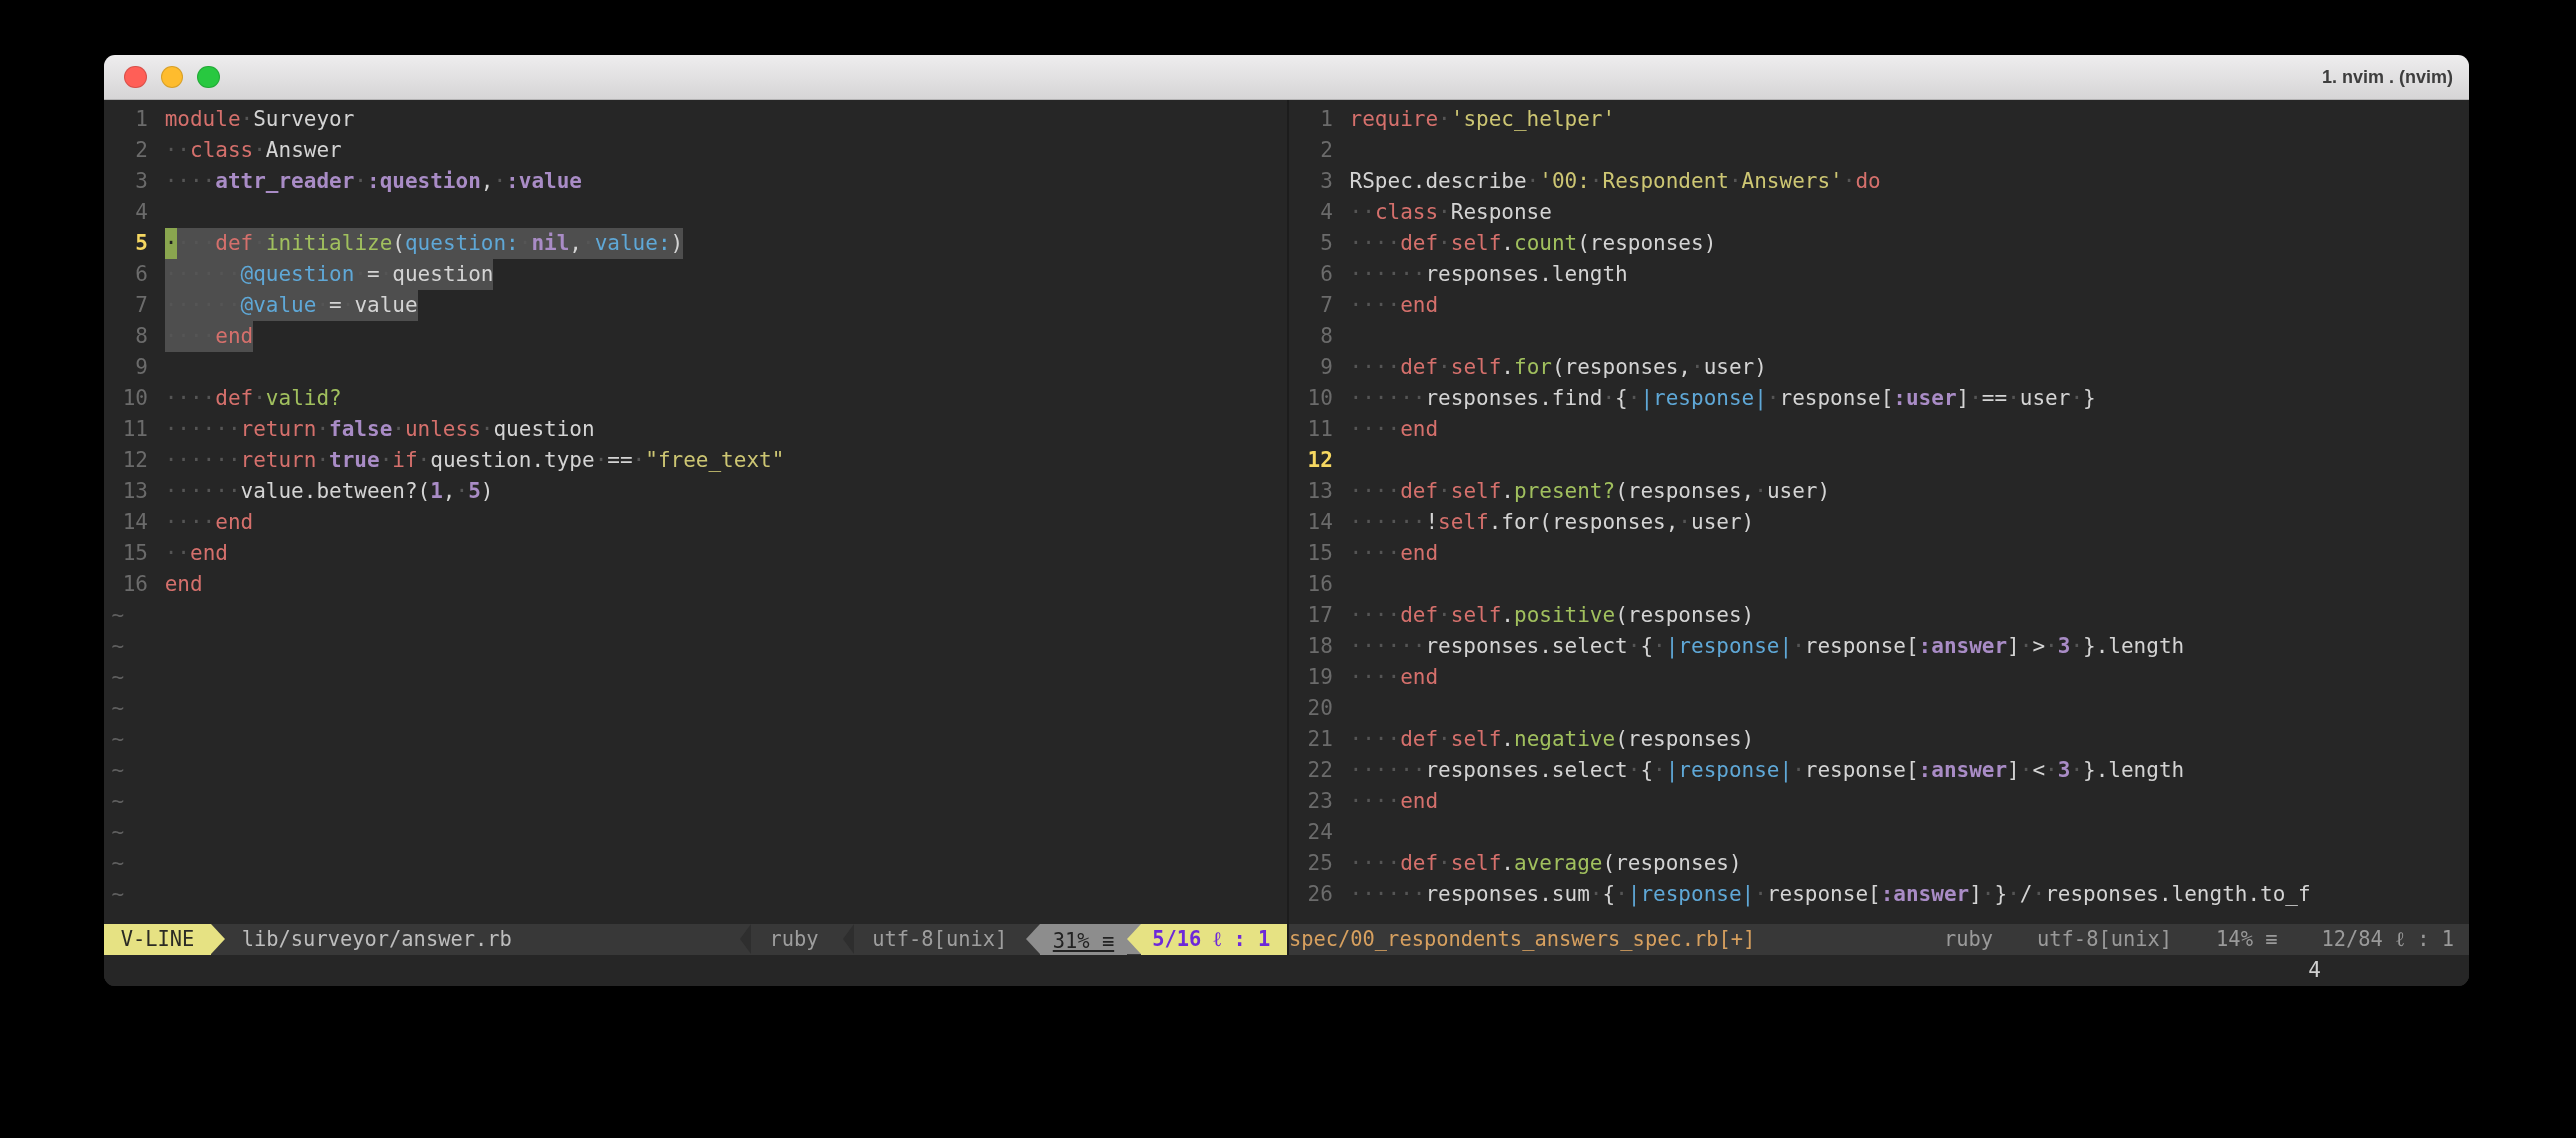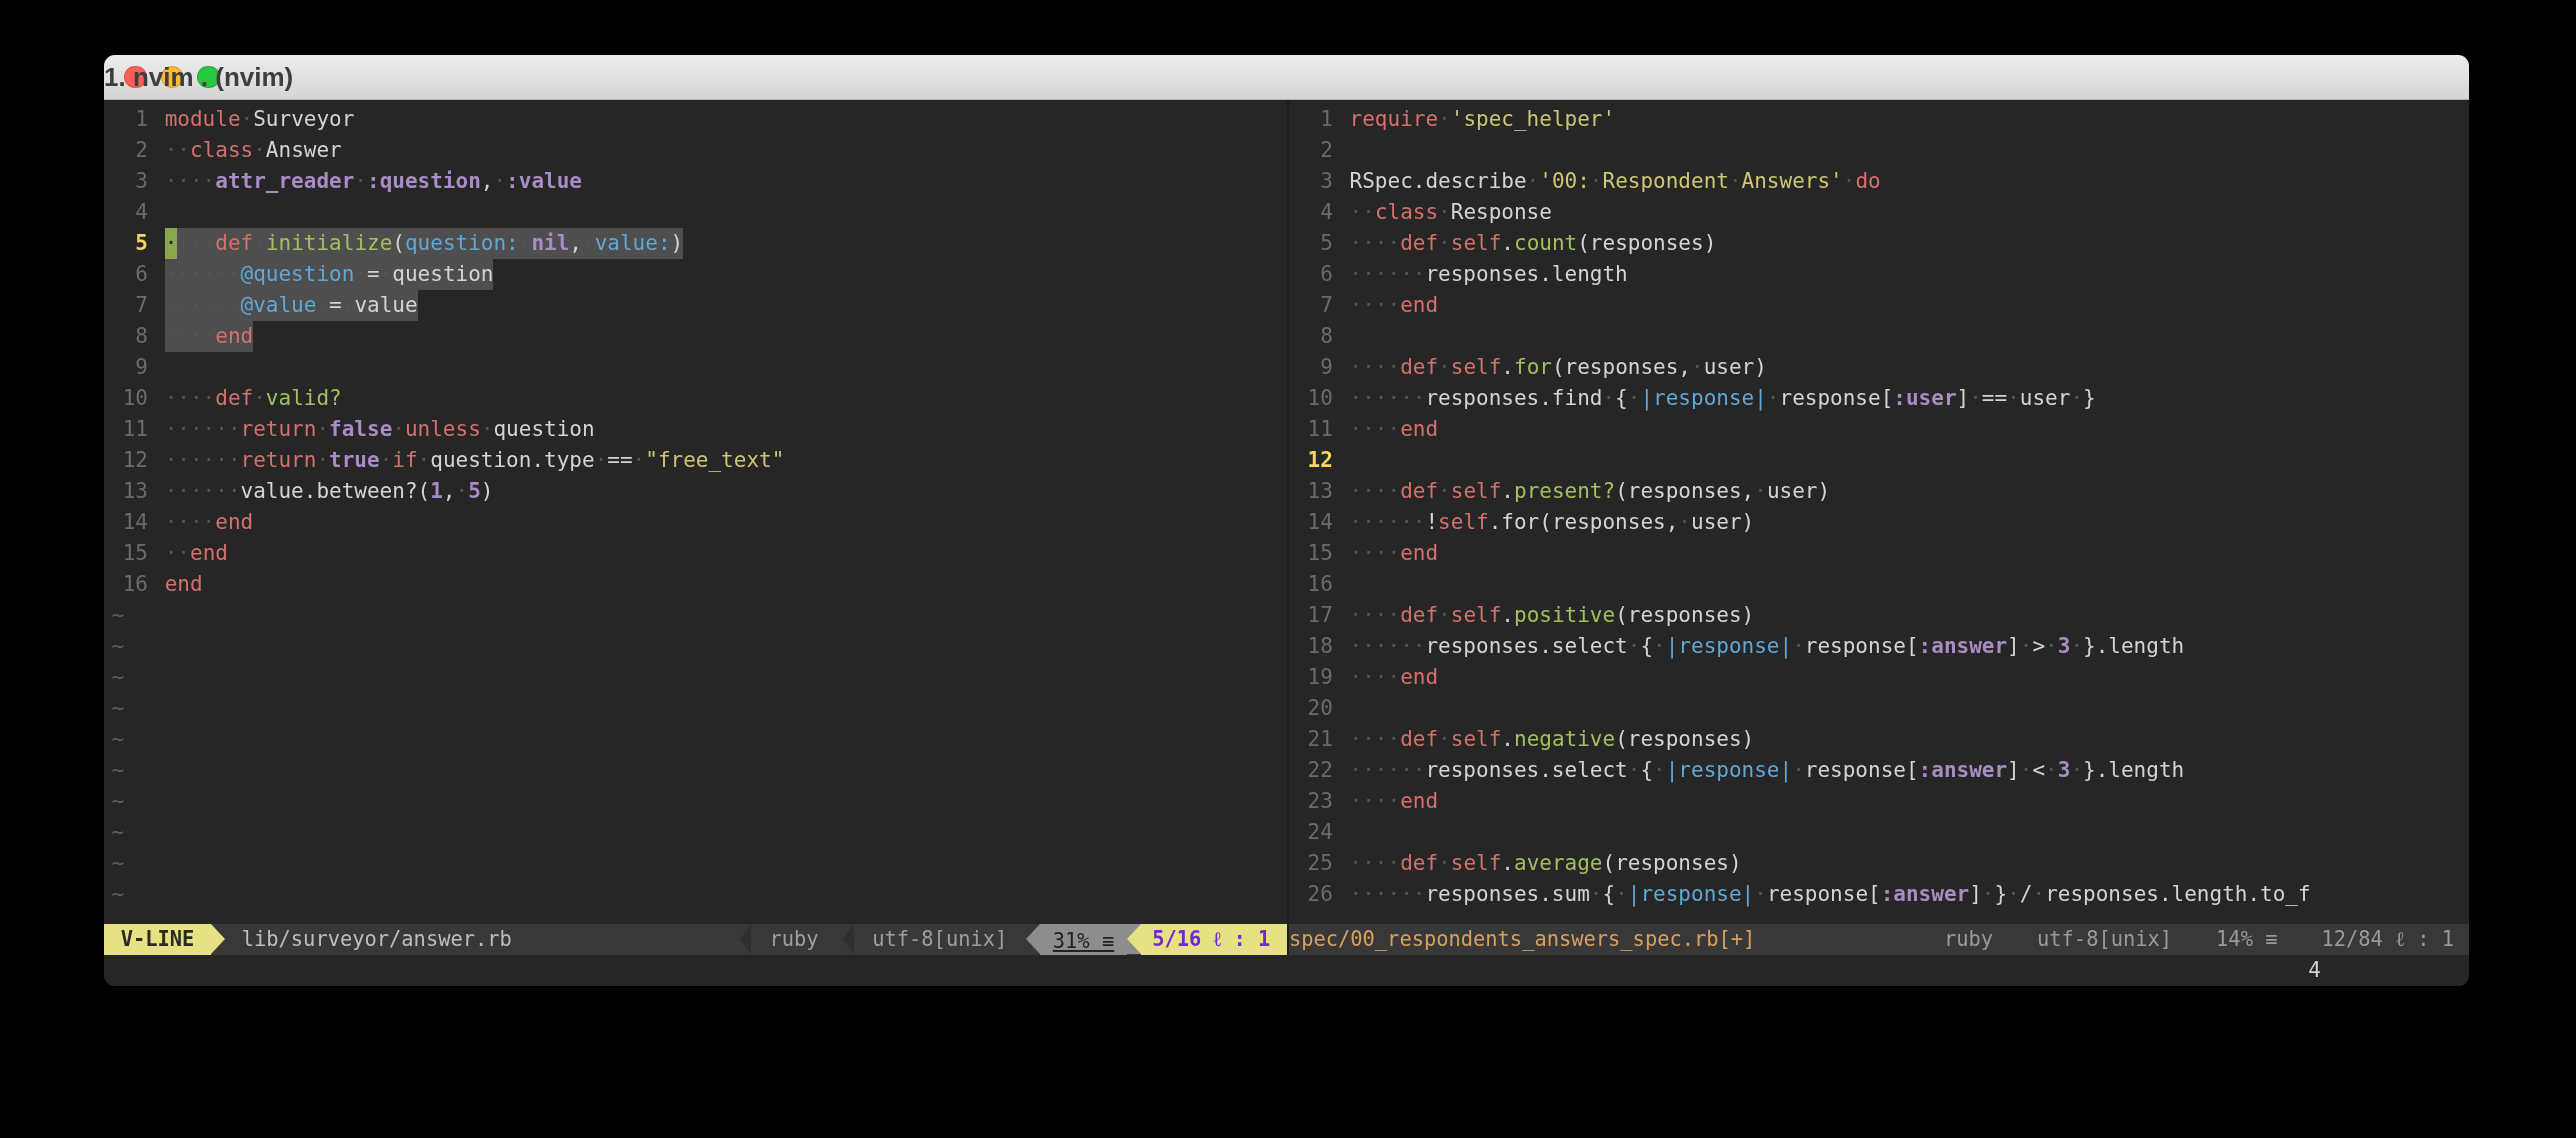--- a/index.html
+++ b/index.html
@@ -17,22 +17,22 @@
     height:44px;background:linear-gradient(#eeedee,#d6d5d6);
     border-bottom:0.9px solid #b4b3b4;position:relative;
     display:flex;align-items:center;
   }
   .traffic{display:flex;gap:14px;margin-left:20.4px;}
   .light{width:20.4px;height:20.4px;border-radius:50%;display:inline-block;border:0.9px solid rgba(0,0,0,.15);}
   .light.red{background:#ff5f57;}
   .light.yellow{background:#febc2e;}
   .light.green{background:#28c840;}
   .title{
-    position:absolute;left:0;right:0;text-align:left;
-    font-family:"Liberation Sans", sans-serif;font-size:26px;font-weight:600;color:#3e3e3e;
+    position:absolute;left:0;right:16px;text-align:right;
+    font-family:"Liberation Sans", sans-serif;font-size:18px;font-weight:600;color:#3e3e3e;
   }
   
   .term{height:886px;display:flex;flex-direction:column;background:#262626;}
   .panes{display:flex;height:855px;}
   .pane{display:flex;flex-direction:column;min-width:0;}
   .pane.leftp{width:1183px;}
   .vsep{width:1.9px;background:#1c1c1c;}
   .pane.rightp{flex:1;}
   .code{flex:1;padding-top:3.7px;overflow:hidden;font-size:21px;line-height:31px;}
   .row{display:flex;height:31px;white-space:pre;align-items:stretch;}
@@ -47,21 +47,21 @@
   .c-str{color:#cdc673;}
   .c-pu{color:#a98cc6;font-weight:bold;}
   .c-bl{color:#5fa8d7;}
   .sp{color:#555555;}
   .c-cursor{background:#8aa64f;color:#1f1f1f;display:inline-block;height:31px;vertical-align:top;}
   
   .statusline{
     height:31px;line-height:31px;font-size:20.4px;background:#383838;color:#9e9e9e;
     display:flex;align-items:stretch;overflow:hidden;white-space:pre;
   }
-  .sl-mode{background:#e6e283;color:#2b2b24;font-weight:bold;padding:0 16.7px;}
+  .sl-mode{background:#e6e283;color:#2b2b24;font-weight:normal;padding:0 16.7px;}
   .sl-file{color:#bdbdbd;margin-left:16.7px;text-align:right;}
   .flex-spacer{flex:1;}
   .sl-item{color:#9e9e9e;padding:0 18.5px;}
   .sl-pct{background:#8d8d8d;color:#222;padding:2px 13px;text-decoration:underline;}
   .sl-pos{background:#e6e283;color:#6d28d9;font-weight:bold;padding:0 16.7px 0 11px;}
   .tri{width:0;height:0;border-top:15.7px solid transparent;border-bottom:15.7px solid transparent;flex:none;}
   .tri-mode{border-left:14px solid #e6e283;}
   .tri-dim{border-right:11px solid #2e2e2e;margin-left:5.6px;}
   .tri-pct{border-right:14px solid #8d8d8d;}
   .tri-pos{border-right:14px solid #e6e283;background:#8d8d8d;}

